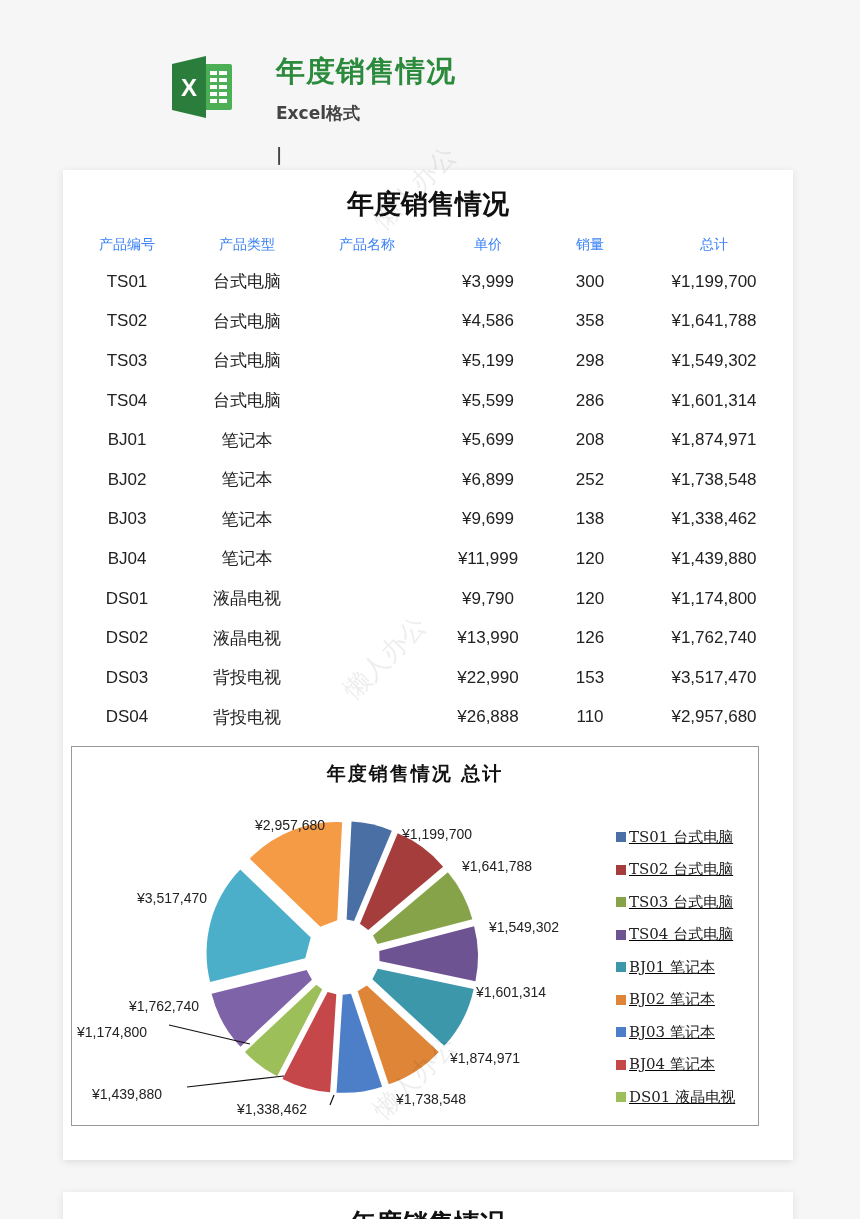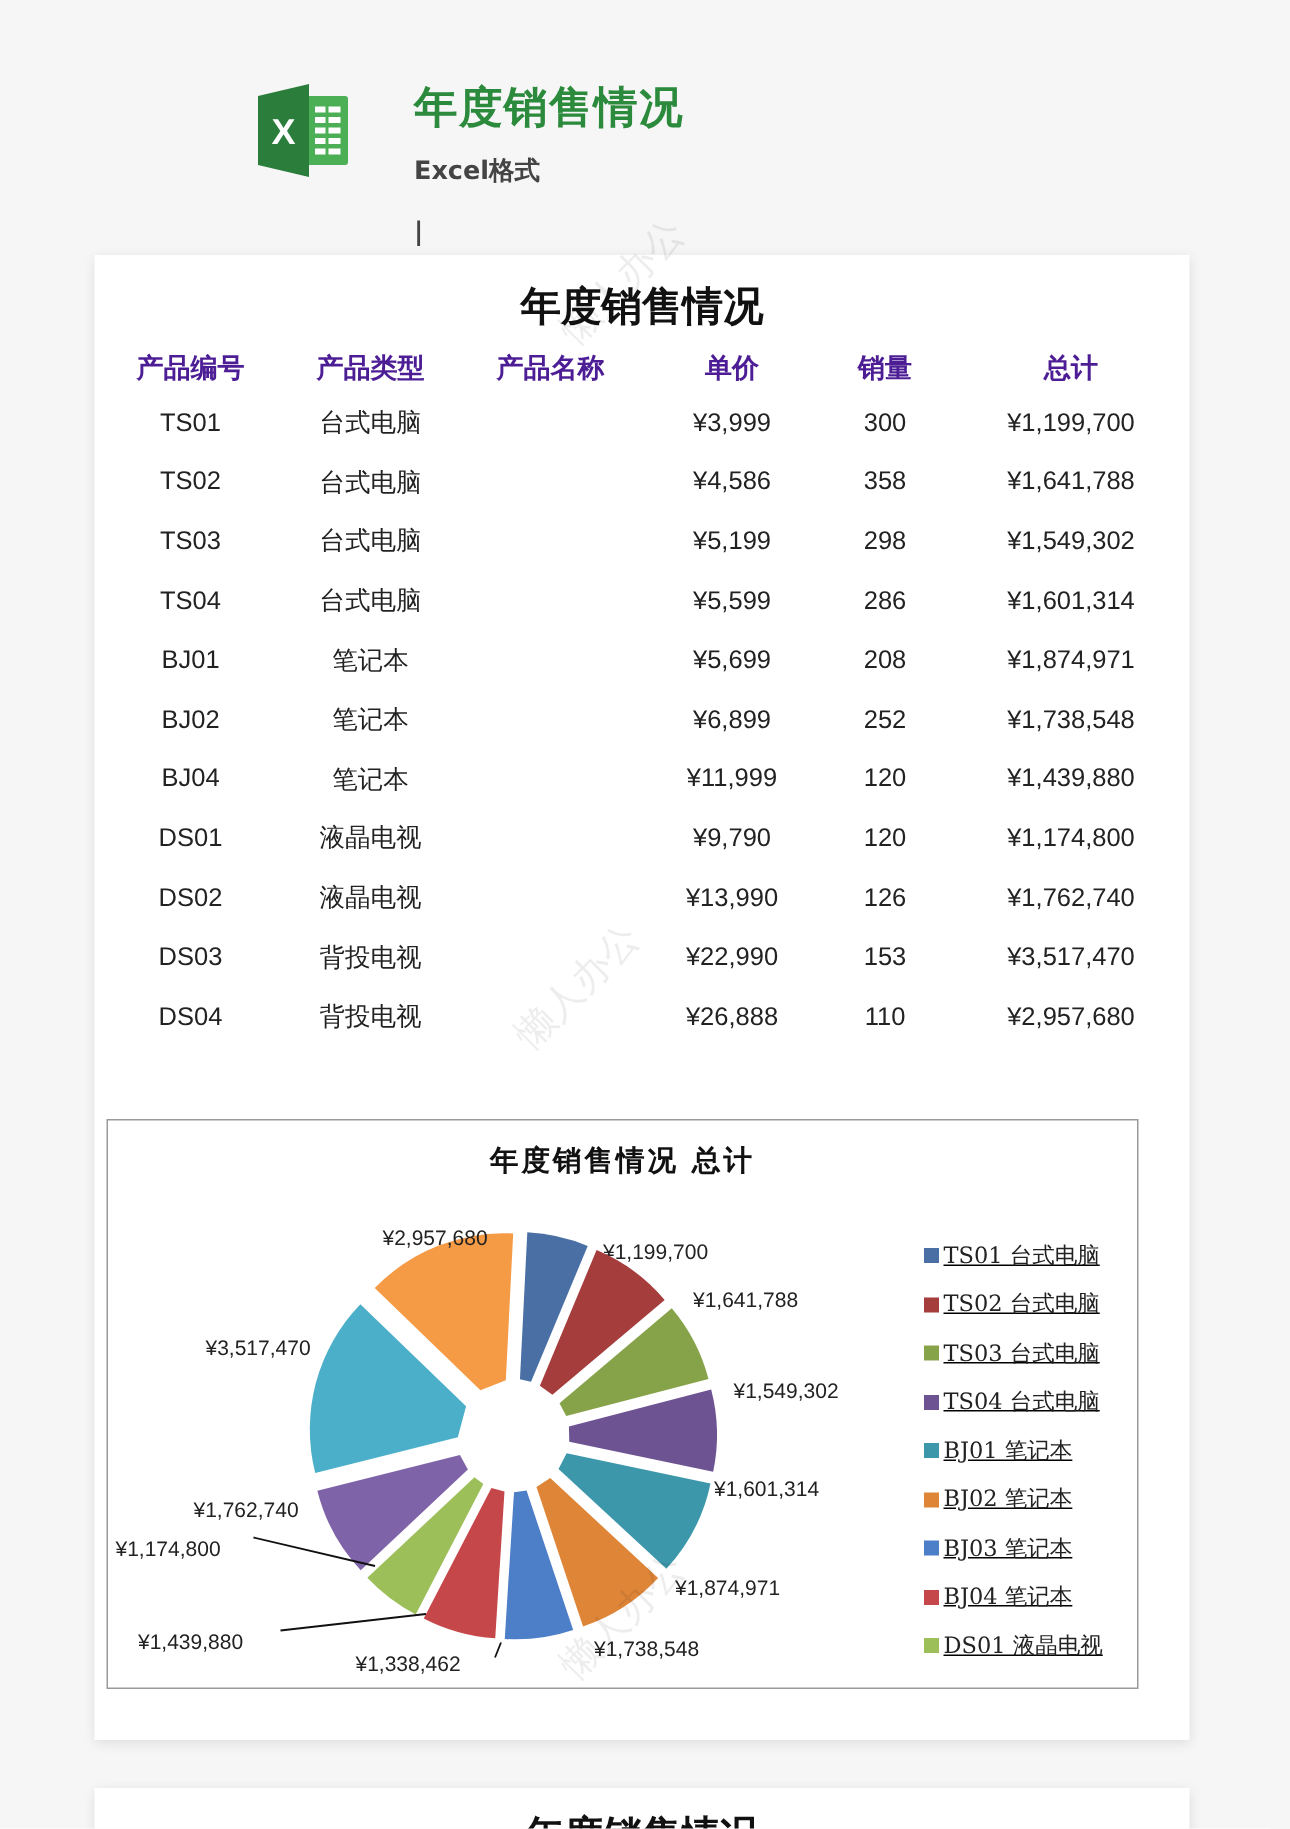--- a/index.html
+++ b/index.html
@@ -7,21 +7,21 @@
   .header { position:absolute; left:0; top:0; width:860px; height:160px; }
   .xl-icon { position:absolute; left:172px; top:56px; width:62px; height:62px; }
   .hdr-title { position:absolute; left:276px; top:52px; font-size:29px; font-weight:bold; color:#2c8a3c; letter-spacing:1px; }
   .hdr-sub { position:absolute; left:276px; top:102px; font-size:17px; font-weight:bold; color:#444; display:flex; gap:0;flex-direction:column; }
   .hdr-sub span { white-space:pre; }
   .page { position:absolute; left:63px; top:170px; width:730px; height:990px; background:#fff; box-shadow:0 2px 8px rgba(0,0,0,0.10); }
   .page2 { position:absolute; left:63px; top:1192px; width:730px; height:60px; background:#fff; box-shadow:0 2px 8px rgba(0,0,0,0.10); }
   .page2 .t { position:absolute; top:14px; width:100%; text-align:center; font-size:26px; font-weight:bold; color:#111; }
   .doc-title { position:absolute; top:16px; width:100%; text-align:center; font-size:27px; font-weight:bold; color:#111; }
   table.sales { position:absolute; left:0; top:58px; width:730px; border-collapse:collapse; }
-  table.sales th { font-size:18px; font-weight:bold; color:#4c1d95; height:34px; padding:0; }
+  table.sales th { font-size:14px; font-weight:normal; color:#3b82f6; height:34px; padding:0; }
   table.sales td { font-size:17px; color:#222; height:39.6px; text-align:center; padding:0; font-family:"Liberation Sans",sans-serif; }
   .c1{width:128px}.c2{width:112px}.c3{width:128px}.c4{width:114px}.c5{width:90px}.c6{width:158px}
   .chart { position:absolute; left:8px; top:576px; width:686px; height:378px; border:1.5px solid #999; background:#fff; }
   .chart-title { position:absolute; top:14px; width:100%; text-align:center; font-size:19px; font-weight:bold; font-family:"DejaVu Serif",serif; color:#111; letter-spacing:2px; }
   .legend { position:absolute; left:544px; top:74px;text-decoration:underline; }
   .legend-item { display:flex; align-items:center; height:32.5px; font-size:15px; color:#222; font-family:"DejaVu Serif",serif; }
   .legend-item .sw { width:10px; height:10px; margin-right:3px; }
   .pie-svg { position:absolute; left:0; top:0; }
   .wm { position:absolute; color:rgba(0,0,0,0.07); font-size:26px; transform:rotate(-45deg); font-family:"DejaVu Serif",serif; pointer-events:none; }
 </style>
@@ -114,20 +114,28 @@
           <td>208</td>
           <td>¥1,874,971</td>
         </tr>
         <tr>
           <td>BJ02</td>
           <td>笔记本</td>
           <td></td>
           <td>¥6,899</td>
           <td>252</td>
           <td>¥1,738,548</td>
+        </tr>
+        <tr>
+          <td>BJ03</td>
+          <td>笔记本</td>
+          <td></td>
+          <td>¥9,699</td>
+          <td>138</td>
+          <td>¥1,338,462</td>
         </tr>
         <tr>
           <td>BJ04</td>
           <td>笔记本</td>
           <td></td>
           <td>¥11,999</td>
           <td>120</td>
           <td>¥1,439,880</td>
         </tr>
         <tr>

